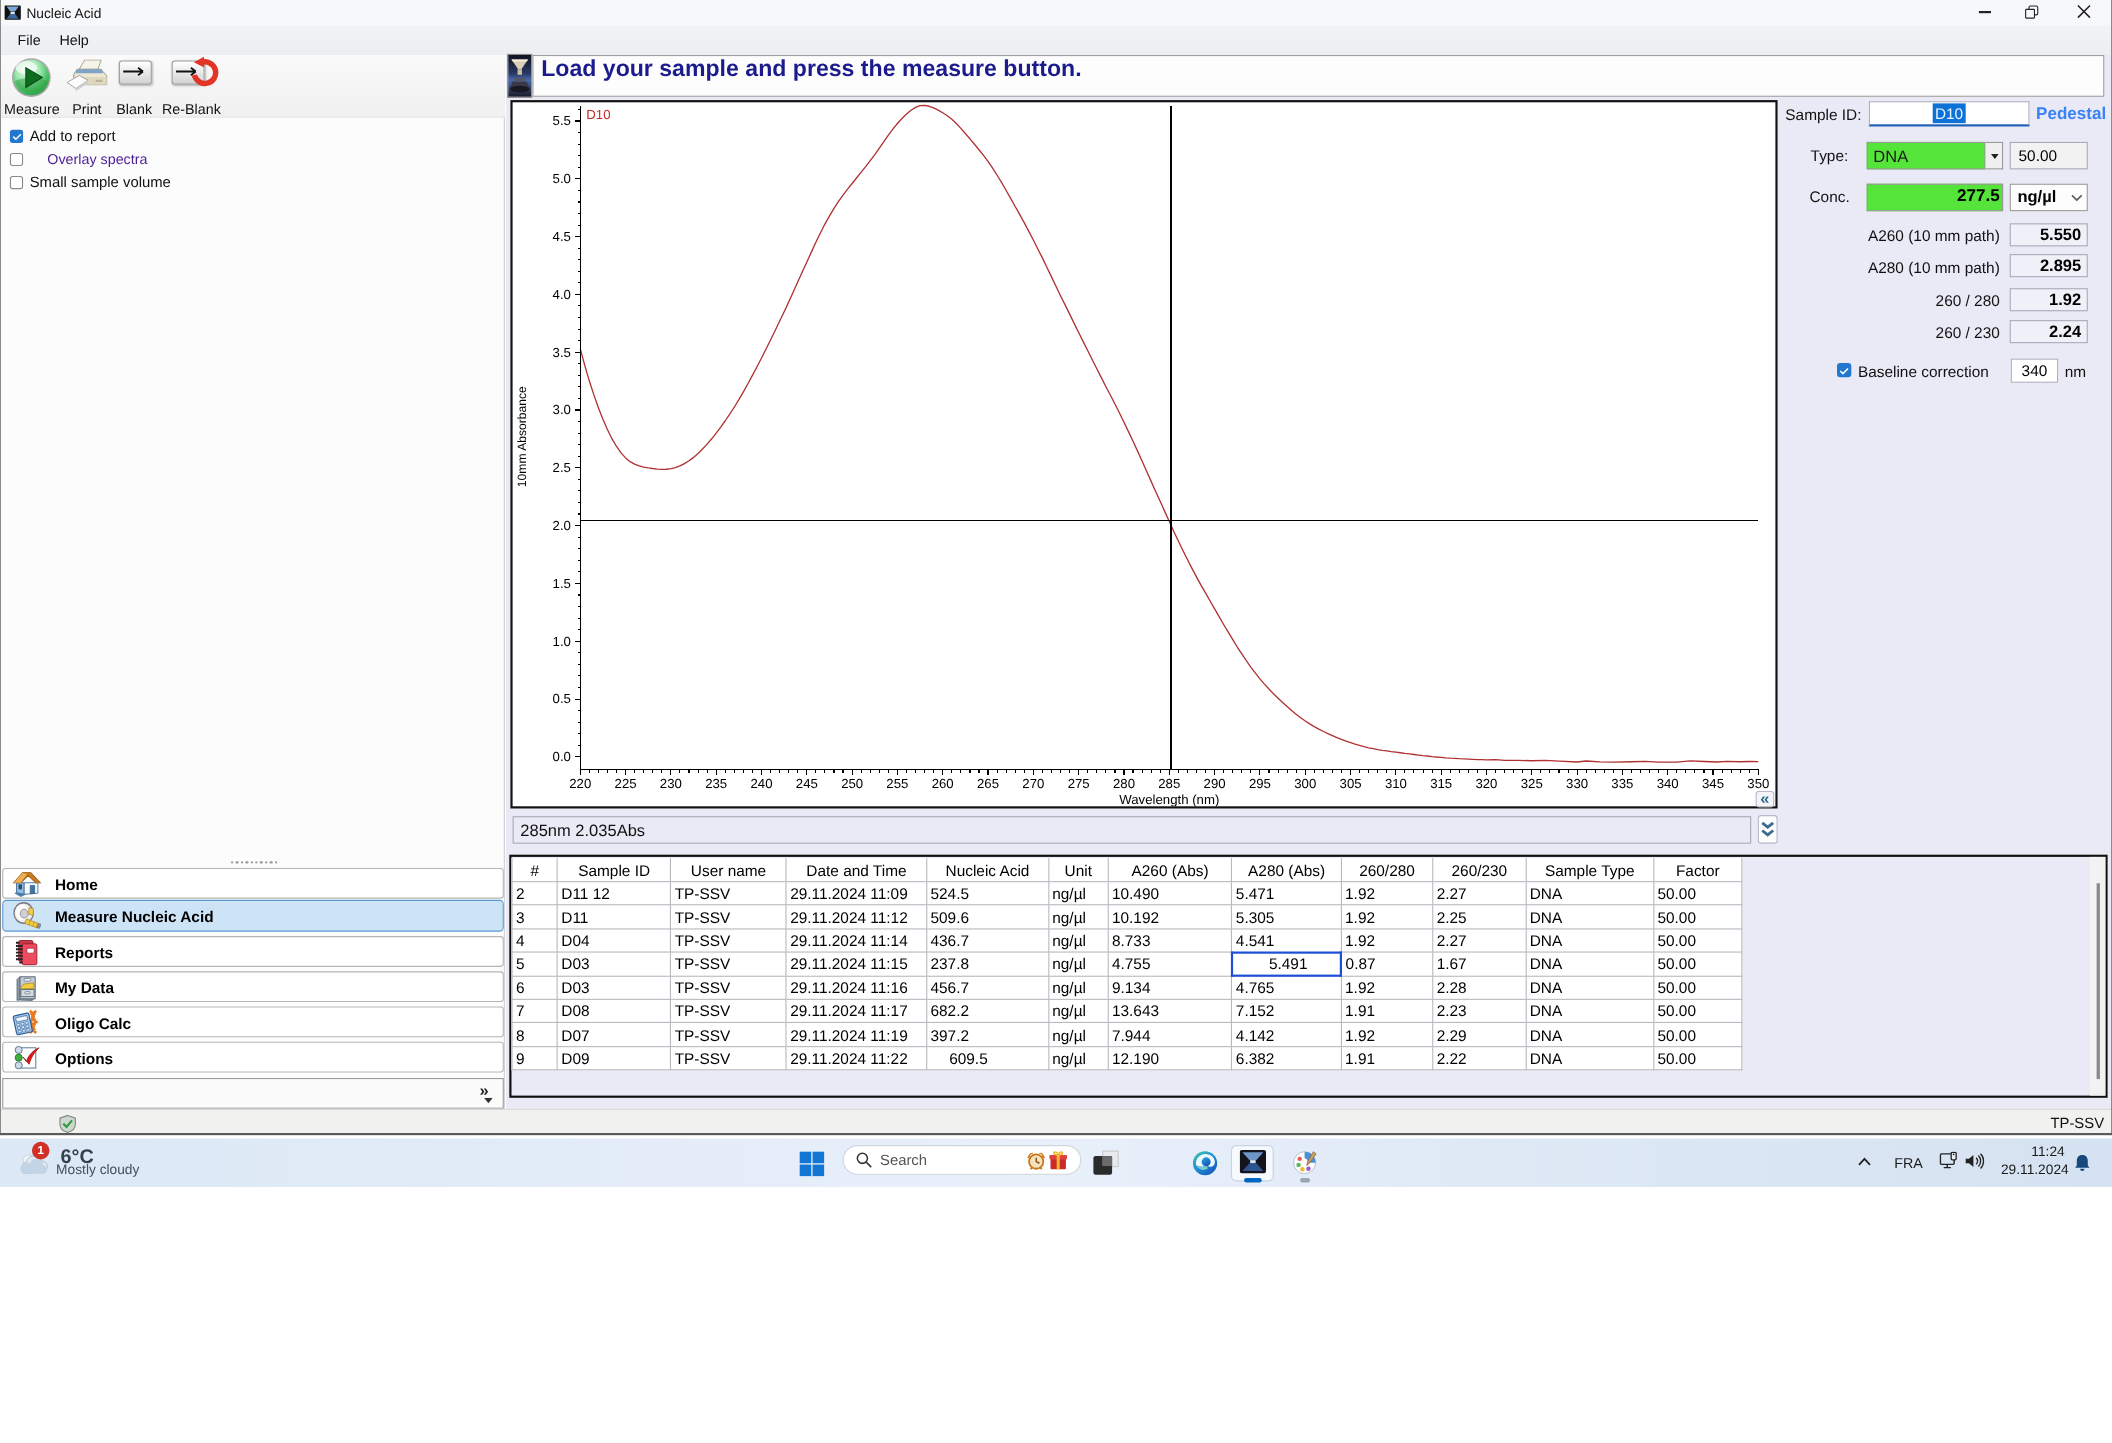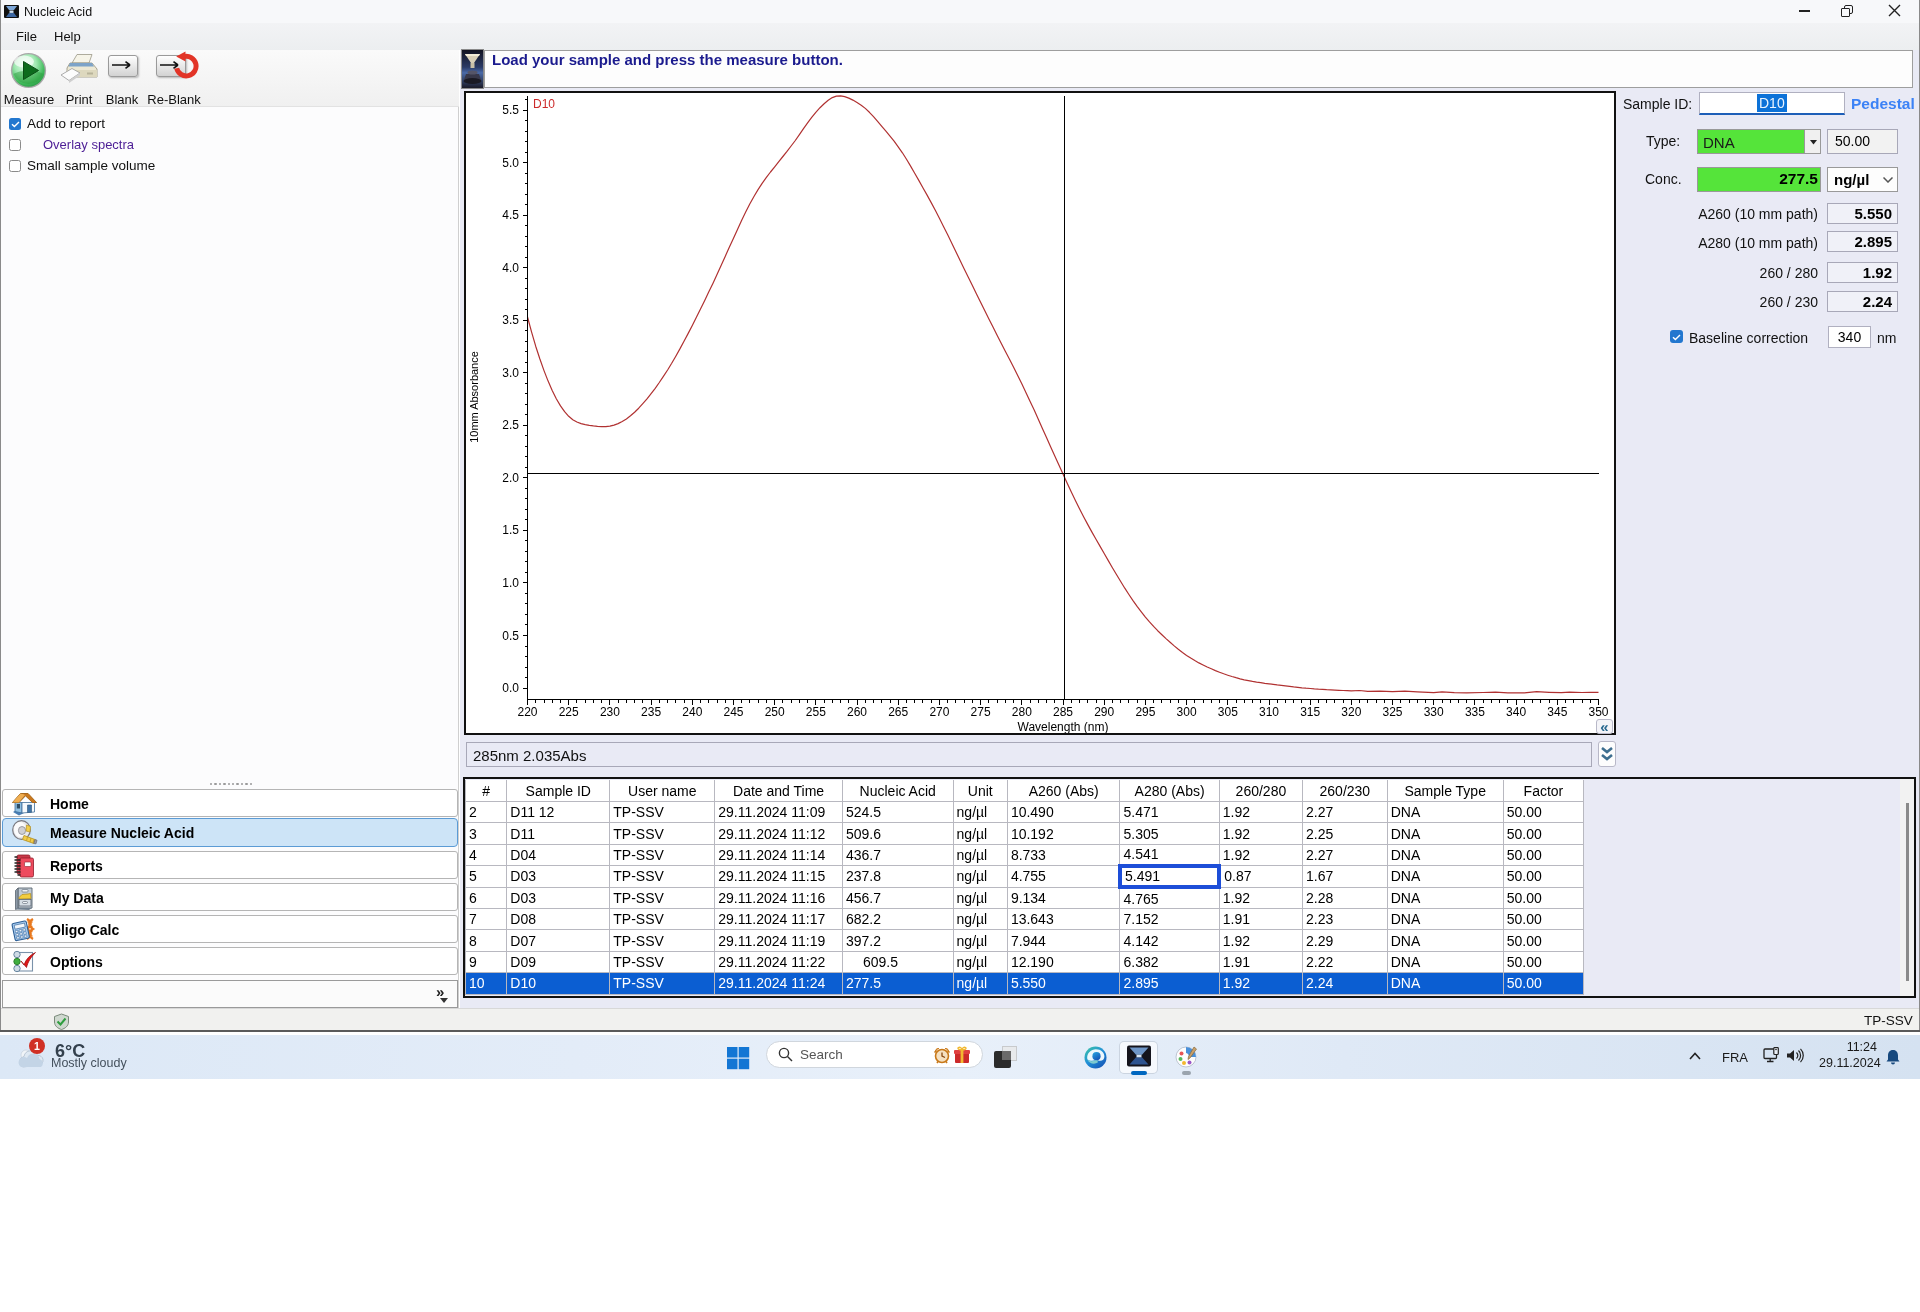--- a/index.html
+++ b/index.html
@@ -188,21 +188,21 @@
  <svg width="21" height="38" viewBox="0 0 21 38">
   <path d="M3 4 L18 4 L12 13 L9 13 Z" fill="#d8cfb8"></path>
   <path d="M3 4 L18 4 L17 6 L4 6 Z" fill="#f2ecd8"></path>
   <rect x="8.5" y="13" width="4" height="5" fill="#c8bfa8"></rect>
   <path d="M4 24 L17 24 L19 30 L2 30 Z" fill="#38384a"></path>
   <ellipse cx="10.5" cy="31" rx="9" ry="3" fill="#1a1a24"></ellipse>
   <ellipse cx="10.5" cy="22.5" rx="5" ry="2" fill="#555568"></ellipse>
  </svg>
 </div>
 <div class="abs" style="left:484px;top:50px;width:1429px;height:38px;background:#fdfdfd;border:1px solid #9e9e9e;"></div>
-<div class="abs" style="left:492px;top:51px;font-size:15px;font-weight:bold;color:#1b1b8e;">Load your sample and press the measure button.</div>
+<div class="abs" style="left:492px;top:51px;font-size:21px;font-weight:bold;color:#1b1b8e;">Load your sample and press the measure button.</div>
 
 <div class="abs" style="left:464px;top:91px;width:1152px;height:644px;background:#fff;border:2px solid #111;"></div>
 <svg class="abs" style="left:466px;top:93px;" width="1148" height="640" viewBox="466 93 1148 640" font-family="Liberation Sans,sans-serif" fill="#000">
     <path d="M527.5,317.0 L531.6,332.2 L535.7,346.2 L539.9,359.0 L544.0,370.6 L548.1,381.1 L552.2,390.5 L556.3,398.8 L560.5,405.9 L564.6,411.7 L568.7,416.3 L572.8,419.7 L576.9,422.0 L581.1,423.6 L585.2,424.6 L589.3,425.3 L593.4,425.9 L597.5,426.4 L601.6,426.7 L605.8,426.6 L609.9,426.1 L614.0,425.1 L618.1,423.6 L622.2,421.5 L626.4,418.9 L630.5,415.8 L634.6,412.2 L638.7,408.2 L642.8,403.7 L647.0,398.9 L651.1,393.7 L655.2,388.3 L659.3,382.5 L663.4,376.4 L667.6,370.0 L671.7,363.3 L675.8,356.2 L679.9,348.9 L684.0,341.2 L688.2,333.4 L692.3,325.4 L696.4,317.3 L700.5,309.1 L704.6,300.7 L708.7,292.1 L712.9,283.4 L717.0,274.5 L721.1,265.5 L725.2,256.4 L729.3,247.3 L733.5,238.2 L737.6,229.2 L741.7,220.3 L745.8,211.8 L749.9,203.7 L754.1,196.2 L758.2,189.4 L762.3,183.1 L766.4,177.4 L770.5,172.0 L774.7,166.8 L778.8,161.6 L782.9,156.5 L787.0,151.4 L791.1,146.0 L795.3,140.5 L799.4,134.7 L803.5,128.7 L807.6,122.9 L811.7,117.4 L815.8,112.3 L820.0,107.7 L824.1,103.7 L828.2,100.2 L832.3,97.6 L836.4,96.1 L840.6,95.8 L844.7,96.6 L848.8,98.1 L852.9,100.1 L857.0,102.5 L861.2,105.2 L865.3,108.4 L869.4,112.3 L873.5,116.7 L877.6,121.4 L881.8,126.3 L885.9,131.1 L890.0,136.1 L894.1,141.2 L898.2,146.8 L902.4,152.8 L906.5,159.3 L910.6,166.1 L914.7,173.2 L918.8,180.4 L922.9,187.7 L927.1,195.1 L931.2,202.6 L935.3,210.3 L939.4,218.2 L943.5,226.4 L947.7,234.7 L951.8,243.2 L955.9,251.7 L960.0,260.3 L964.1,268.8 L968.3,277.2 L972.4,285.6 L976.5,294.0 L980.6,302.3 L984.7,310.6 L988.9,318.9 L993.0,327.1 L997.1,335.2 L1001.2,343.3 L1005.3,351.3 L1009.5,359.3 L1013.6,367.3 L1017.7,375.4 L1021.8,383.8 L1025.9,392.4 L1030.0,401.2 L1034.2,410.1 L1038.3,419.3 L1042.4,428.4 L1046.5,437.6 L1050.6,446.8 L1054.8,456.0 L1058.9,465.1 L1063.0,474.1 L1067.1,483.1 L1071.2,491.8 L1075.4,500.4 L1079.5,508.7 L1083.6,516.7 L1087.7,524.4 L1091.8,531.9 L1096.0,539.2 L1100.1,546.4 L1104.2,553.5 L1108.3,560.6 L1112.4,567.7 L1116.6,574.7 L1120.7,581.5 L1124.8,588.2 L1128.9,594.5 L1133.0,600.6 L1137.1,606.4 L1141.3,611.9 L1145.4,617.1 L1149.5,621.9 L1153.6,626.4 L1157.7,630.7 L1161.9,634.7 L1166.0,638.6 L1170.1,642.3 L1174.2,645.9 L1178.3,649.3 L1182.5,652.5 L1186.6,655.4 L1190.7,658.1 L1194.8,660.6 L1198.9,662.9 L1203.1,665.0 L1207.2,667.0 L1211.3,668.8 L1215.4,670.6 L1219.5,672.2 L1223.7,673.8 L1227.8,675.2 L1231.9,676.5 L1236.0,677.7 L1240.1,678.8 L1244.2,679.8 L1248.4,680.6 L1252.5,681.4 L1256.6,682.1 L1260.7,682.7 L1264.8,683.3 L1269.0,683.8 L1273.1,684.3 L1277.2,684.9 L1281.3,685.4 L1285.4,685.9 L1289.6,686.4 L1293.7,686.9 L1297.8,687.3 L1301.9,687.8 L1306.0,688.2 L1310.2,688.5 L1314.3,688.9 L1318.4,689.2 L1322.5,689.4 L1326.6,689.7 L1330.8,689.9 L1334.9,690.1 L1339.0,690.3 L1343.1,690.5 L1347.2,690.6 L1351.3,690.8 L1359.6,690.5 L1367.8,691.3 L1380.2,691.2 L1392.5,691.6 L1404.9,691.2 L1417.3,691.9 L1433.7,692.7 L1442.0,691.8 L1454.3,692.6 L1466.7,692.8 L1483.2,692.5 L1495.5,692.1 L1507.9,692.8 L1524.4,692.9 L1536.7,691.7 L1549.1,692.3 L1561.4,692.7 L1569.7,692.2 L1582.0,692.5 L1590.3,692.3 L1598.5,692.4" fill="none" stroke="#b03131" stroke-width="1.2" stroke-linejoin="round"></path>
 <g shape-rendering="crispEdges">
 <line x1="527.5" y1="96" x2="527.5" y2="700" stroke="#000" stroke-width="1"></line>
 <line x1="527" y1="699.5" x2="1599" y2="699.5" stroke="#000" stroke-width="1"></line>
 <line x1="1064.5" y1="96" x2="1064.5" y2="699" stroke="#000" stroke-width="1"></line>
 <line x1="528" y1="473.5" x2="1598.5" y2="473.5" stroke="#000" stroke-width="1"></line>
 </g>
@@ -562,21 +562,21 @@
         <td style="border:1px solid #b8b8c0;padding-left:3px;overflow:hidden;white-space:nowrap;">50.00</td>
       </tr>
 <tr style="height:21.4px;">
         <td style="border:1px solid #b8b8c0;padding-left:3px;overflow:hidden;white-space:nowrap;">5</td>
         <td style="border:1px solid #b8b8c0;padding-left:3px;overflow:hidden;white-space:nowrap;">D03</td>
         <td style="border:1px solid #b8b8c0;padding-left:3px;overflow:hidden;white-space:nowrap;">TP-SSV</td>
         <td style="border:1px solid #b8b8c0;padding-left:3px;overflow:hidden;white-space:nowrap;">29.11.2024 11:15</td>
         <td style="border:1px solid #b8b8c0;padding-left:3px;overflow:hidden;white-space:nowrap;">237.8</td>
         <td style="border:1px solid #b8b8c0;padding-left:3px;overflow:hidden;white-space:nowrap;">ng/µl</td>
         <td style="border:1px solid #b8b8c0;padding-left:3px;overflow:hidden;white-space:nowrap;">4.755</td>
-        <td style="border:4px solid #1d4ed8;padding-left:3px;overflow:hidden;white-space:nowrap;">5.491</td>
+        <td style="border:2px solid #1d4ed8;padding-left:3px;overflow:hidden;white-space:nowrap;text-align:center;">5.491</td>
         <td style="border:1px solid #b8b8c0;padding-left:3px;overflow:hidden;white-space:nowrap;">0.87</td>
         <td style="border:1px solid #b8b8c0;padding-left:3px;overflow:hidden;white-space:nowrap;">1.67</td>
         <td style="border:1px solid #b8b8c0;padding-left:3px;overflow:hidden;white-space:nowrap;">DNA</td>
         <td style="border:1px solid #b8b8c0;padding-left:3px;overflow:hidden;white-space:nowrap;">50.00</td>
       </tr>
 <tr style="height:21.4px;">
         <td style="border:1px solid #b8b8c0;padding-left:3px;overflow:hidden;white-space:nowrap;">6</td>
         <td style="border:1px solid #b8b8c0;padding-left:3px;overflow:hidden;white-space:nowrap;">D03</td>
         <td style="border:1px solid #b8b8c0;padding-left:3px;overflow:hidden;white-space:nowrap;">TP-SSV</td>
         <td style="border:1px solid #b8b8c0;padding-left:3px;overflow:hidden;white-space:nowrap;">29.11.2024 11:16</td>
@@ -621,34 +621,20 @@
         <td style="border:1px solid #b8b8c0;padding-left:3px;overflow:hidden;white-space:nowrap;">9</td>
         <td style="border:1px solid #b8b8c0;padding-left:3px;overflow:hidden;white-space:nowrap;">D09</td>
         <td style="border:1px solid #b8b8c0;padding-left:3px;overflow:hidden;white-space:nowrap;">TP-SSV</td>
         <td style="border:1px solid #b8b8c0;padding-left:3px;overflow:hidden;white-space:nowrap;">29.11.2024 11:22</td>
         <td style="border:1px solid #b8b8c0;padding-left:20px;overflow:hidden;white-space:nowrap;">609.5</td>
         <td style="border:1px solid #b8b8c0;padding-left:3px;overflow:hidden;white-space:nowrap;">ng/µl</td>
         <td style="border:1px solid #b8b8c0;padding-left:3px;overflow:hidden;white-space:nowrap;">12.190</td>
         <td style="border:1px solid #b8b8c0;padding-left:3px;overflow:hidden;white-space:nowrap;">6.382</td>
         <td style="border:1px solid #b8b8c0;padding-left:3px;overflow:hidden;white-space:nowrap;">1.91</td>
         <td style="border:1px solid #b8b8c0;padding-left:3px;overflow:hidden;white-space:nowrap;">2.22</td>
-        <td style="border:1px solid #b8b8c0;padding-left:3px;overflow:hidden;white-space:nowrap;">DNA</td>
-        <td style="border:1px solid #b8b8c0;padding-left:3px;overflow:hidden;white-space:nowrap;">50.00</td>
-      </tr>
-<tr style="height:21.4px;background:#0b5ed2;color:#fff;">
-        <td style="border:1px solid #b8b8c0;padding-left:3px;overflow:hidden;white-space:nowrap;">10</td>
-        <td style="border:1px solid #b8b8c0;padding-left:3px;overflow:hidden;white-space:nowrap;">D10</td>
-        <td style="border:1px solid #b8b8c0;padding-left:3px;overflow:hidden;white-space:nowrap;">TP-SSV</td>
-        <td style="border:1px solid #b8b8c0;padding-left:3px;overflow:hidden;white-space:nowrap;">29.11.2024 11:24</td>
-        <td style="border:1px solid #b8b8c0;padding-left:3px;overflow:hidden;white-space:nowrap;">277.5</td>
-        <td style="border:1px solid #b8b8c0;padding-left:3px;overflow:hidden;white-space:nowrap;">ng/µl</td>
-        <td style="border:1px solid #b8b8c0;padding-left:3px;overflow:hidden;white-space:nowrap;">5.550</td>
-        <td style="border:1px solid #b8b8c0;padding-left:3px;overflow:hidden;white-space:nowrap;">2.895</td>
-        <td style="border:1px solid #b8b8c0;padding-left:3px;overflow:hidden;white-space:nowrap;">1.92</td>
-        <td style="border:1px solid #b8b8c0;padding-left:3px;overflow:hidden;white-space:nowrap;">2.24</td>
         <td style="border:1px solid #b8b8c0;padding-left:3px;overflow:hidden;white-space:nowrap;">DNA</td>
         <td style="border:1px solid #b8b8c0;padding-left:3px;overflow:hidden;white-space:nowrap;">50.00</td>
       </tr>
 </tbody>
   </table>
 <div class="abs" style="left:1900px;top:779px;width:14px;height:217px;background:#f2f2f2;"></div>
 <div class="abs" style="left:1906px;top:803px;width:3px;height:178px;background:#8a8a8a;"></div>
 
 <div class="abs" style="left:1px;top:1008px;width:1918px;height:22px;background:#f1f1ef;border-top:1px solid #d8d8d8;"></div>
 <div class="abs" style="left:0px;top:1030px;width:1920px;height:1.5px;background:#5a5a5a;"></div>

